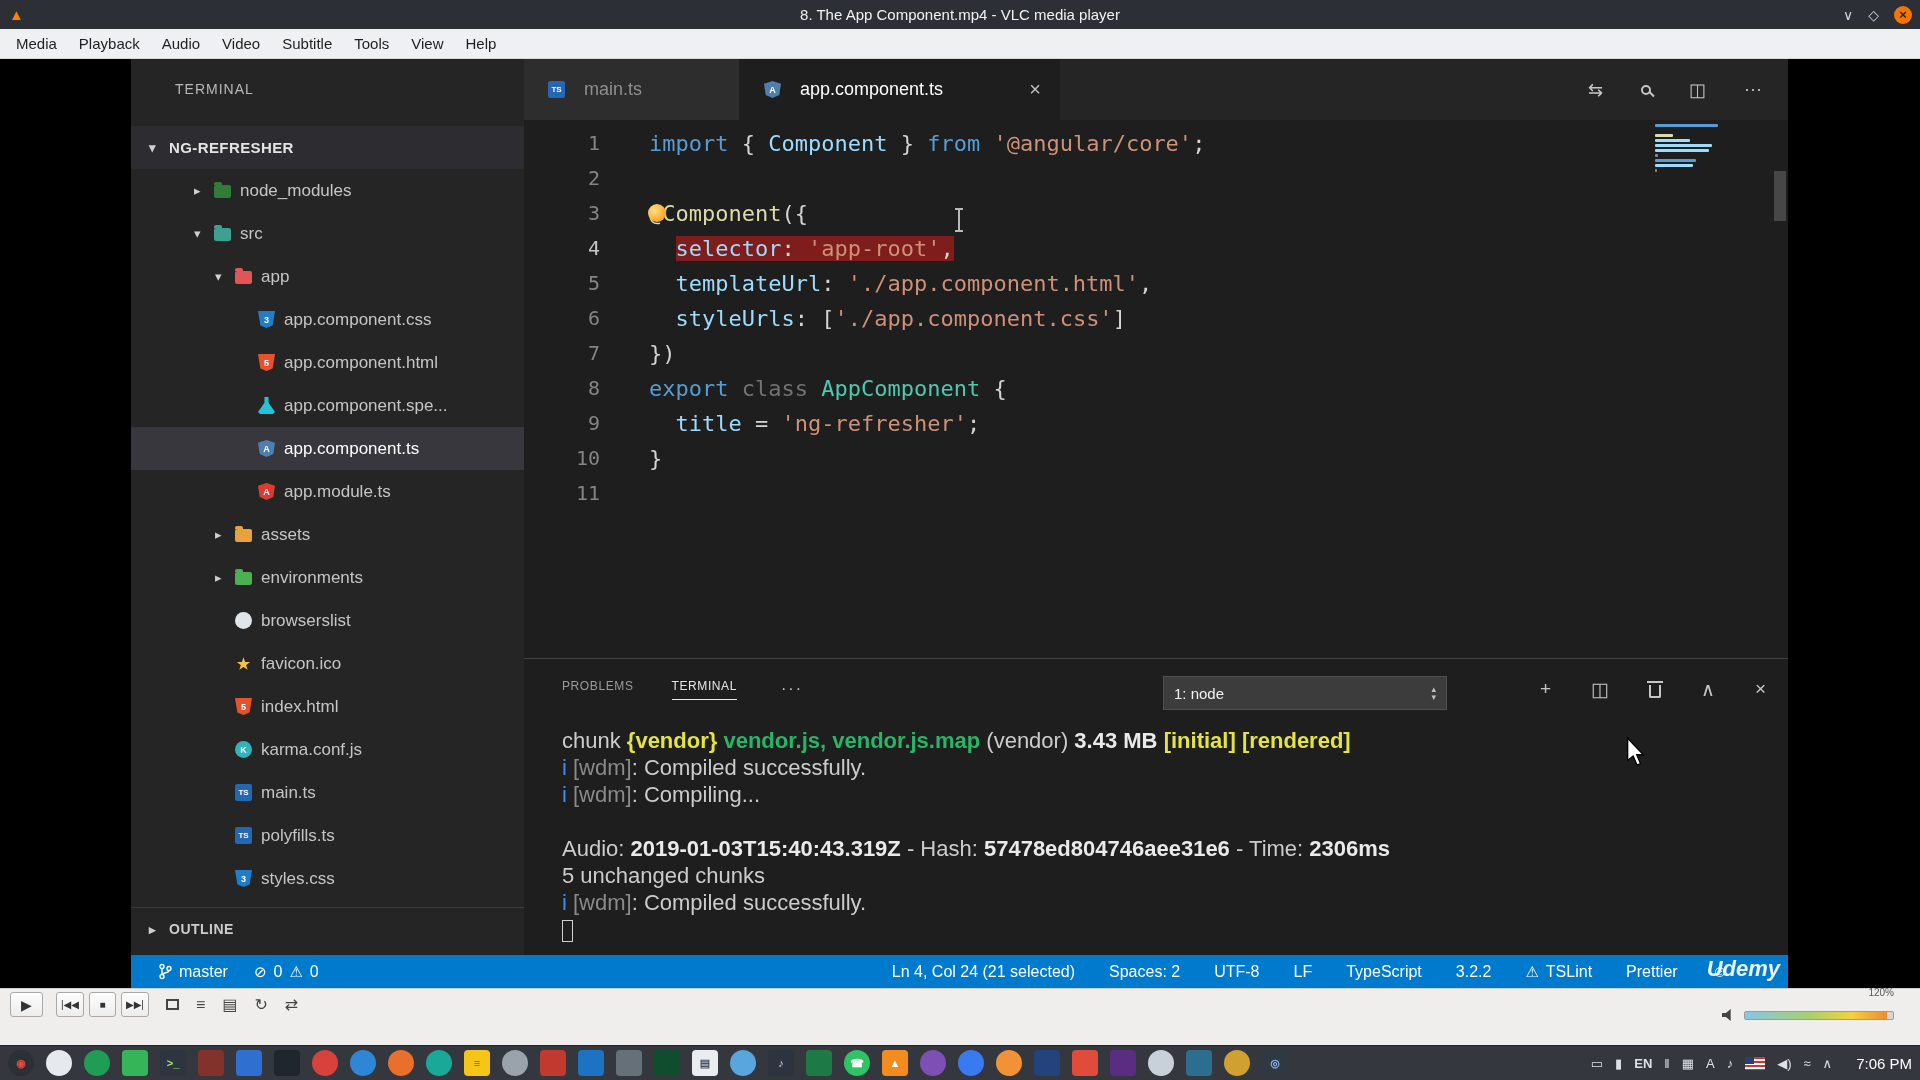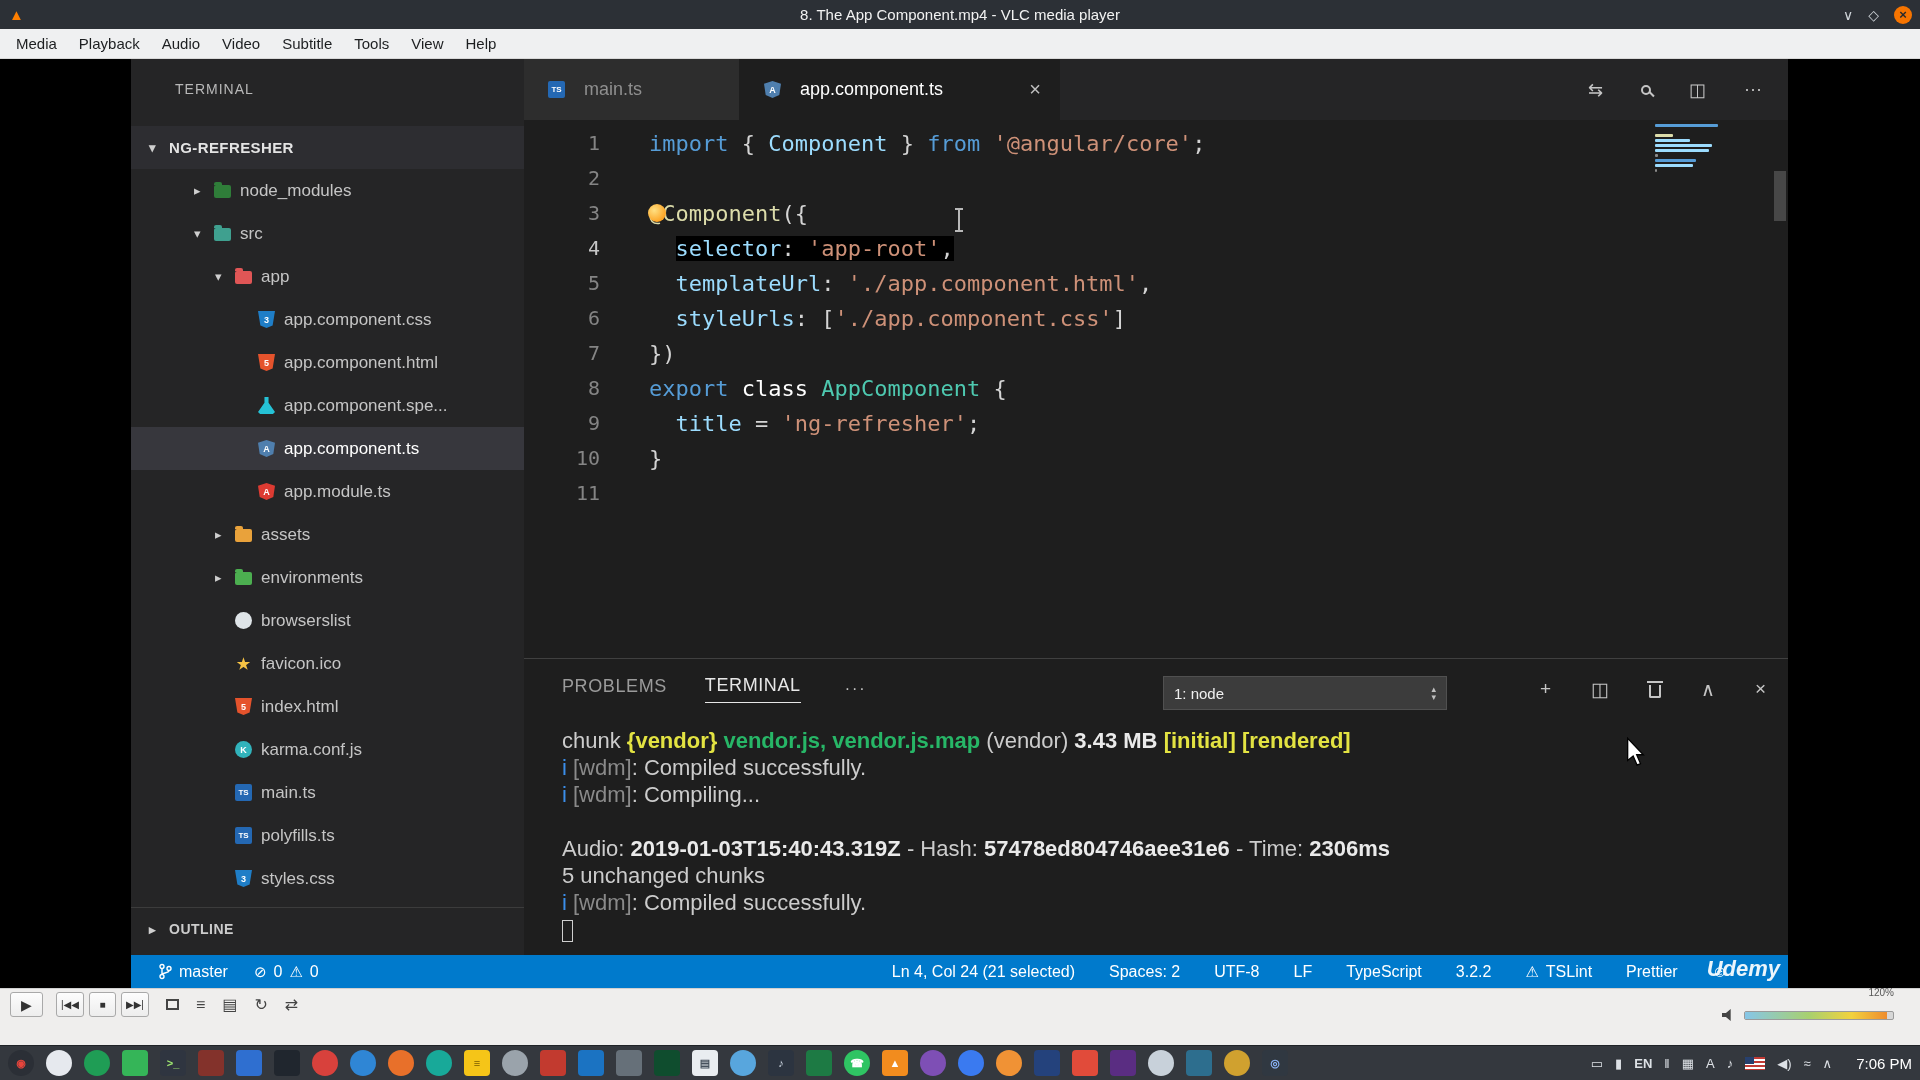--- a/index.html
+++ b/index.html
@@ -60,35 +60,35 @@
   .icon-search{display:block;width:10px;height:10px;border:2px solid #c5c5c5;border-radius:50%;position:relative}
   .icon-search::after{content:"";position:absolute;width:7px;height:2px;background:#c5c5c5;transform:rotate(45deg);right:-6px;bottom:-2px}
 
   
   .editor{position:absolute;left:393px;top:61px;right:0;height:538px;background:#1e1e1e;overflow:hidden}
   .code-area{position:absolute;top:6px;left:0;right:0;font-family:"DejaVu Sans Mono",monospace;font-size:22px}
   .code-line{display:flex;height:35px;line-height:35px}
   .ln{width:125px;padding-right:49px;text-align:right;color:#858585;font-size:20px;flex:none}
   .code-line.active .ln{color:#c6c6c6}
   .ltext{white-space:pre}
-  .tk-kw{color:#569cd6}.tk-kw2{color:#ffffff}.tk-type{color:#4ec9b0}.tk-prop{color:#9cdcfe}
+  .tk-kw{color:#569cd6}.tk-kw2{color:#737373}.tk-type{color:#4ec9b0}.tk-prop{color:#9cdcfe}
   .tk-str{color:#ce9178}.tk-pln{color:#d4d4d4}.tk-deco{color:#dcdcaa}
-  .sel{background:#000000}
+  .sel{background:#7f1d1d}
   .minimap{position:absolute;left:1131px;top:4px;width:70px}
   .mbar{height:3px;margin-bottom:2px;border-radius:1px}
   .vscroll{position:absolute;left:1250px;top:51px;width:12px;height:50px;background:rgba(121,121,121,.45)}
   .bulb{position:absolute;left:124px;top:84px;width:18px;height:18px;border-radius:50%;background:radial-gradient(circle at 35% 35%,#ffe082,#fb8c00)}
   .ibeam{position:absolute;left:434px;top:90px;width:2px;height:20px;background:#b9b9b9}
   .ibeam::before,.ibeam::after{content:"";position:absolute;left:-3px;width:8px;height:2px;background:#b9b9b9}
   .ibeam::before{top:-2px}.ibeam::after{bottom:-2px}
 
   
   .panel{position:absolute;left:393px;top:599px;right:0;height:297px;background:#1e1e1e;border-top:1px solid #404040}
   .panel-header{position:relative;height:60px;display:flex;align-items:center}
-  .ptab{margin-left:38px;font-size:18px;letter-spacing:.6px;color:#9b9b9b;padding-bottom:6px}
+  .ptab{margin-left:38px;font-size:12px;letter-spacing:.6px;color:#9b9b9b;padding-bottom:6px}
   .ptab.active{color:#e7e7e7;border-bottom:1px solid #e7e7e7}
   .pmore{margin-left:44px;color:#c5c5c5;font-size:16px;letter-spacing:2px}
   .pdrop{position:absolute;left:639px;top:17px;width:284px;height:34px;background:#3c3c3c;border:1px solid #505050;color:#f0f0f0;font-size:15px;display:flex;align-items:center;justify-content:space-between;padding:0 10px}
   .updown i{font-style:normal;display:block;font-size:9px;line-height:8px;color:#c0c0c0}
   .picons{position:absolute;right:22px;top:0;height:60px;display:flex;gap:40px;align-items:center;color:#c5c5c5;font-size:19px}
   .icon-trash{display:block;width:12px;height:13px;border:2px solid #c5c5c5;border-top:none;border-radius:0 0 2px 2px;position:relative;margin-top:4px}
   .icon-trash::before{content:"";position:absolute;top:-4px;left:-4px;right:-4px;height:2px;background:#c5c5c5}
   .terminal{position:absolute;top:68px;left:38px;right:20px;font-family:Liberation Sans, sans-serif;font-size:22px}
   .tline{height:27px;line-height:27px;white-space:pre}
   .t-w{color:#cccccc}.t-wb{color:#eaeaea;font-weight:bold}

